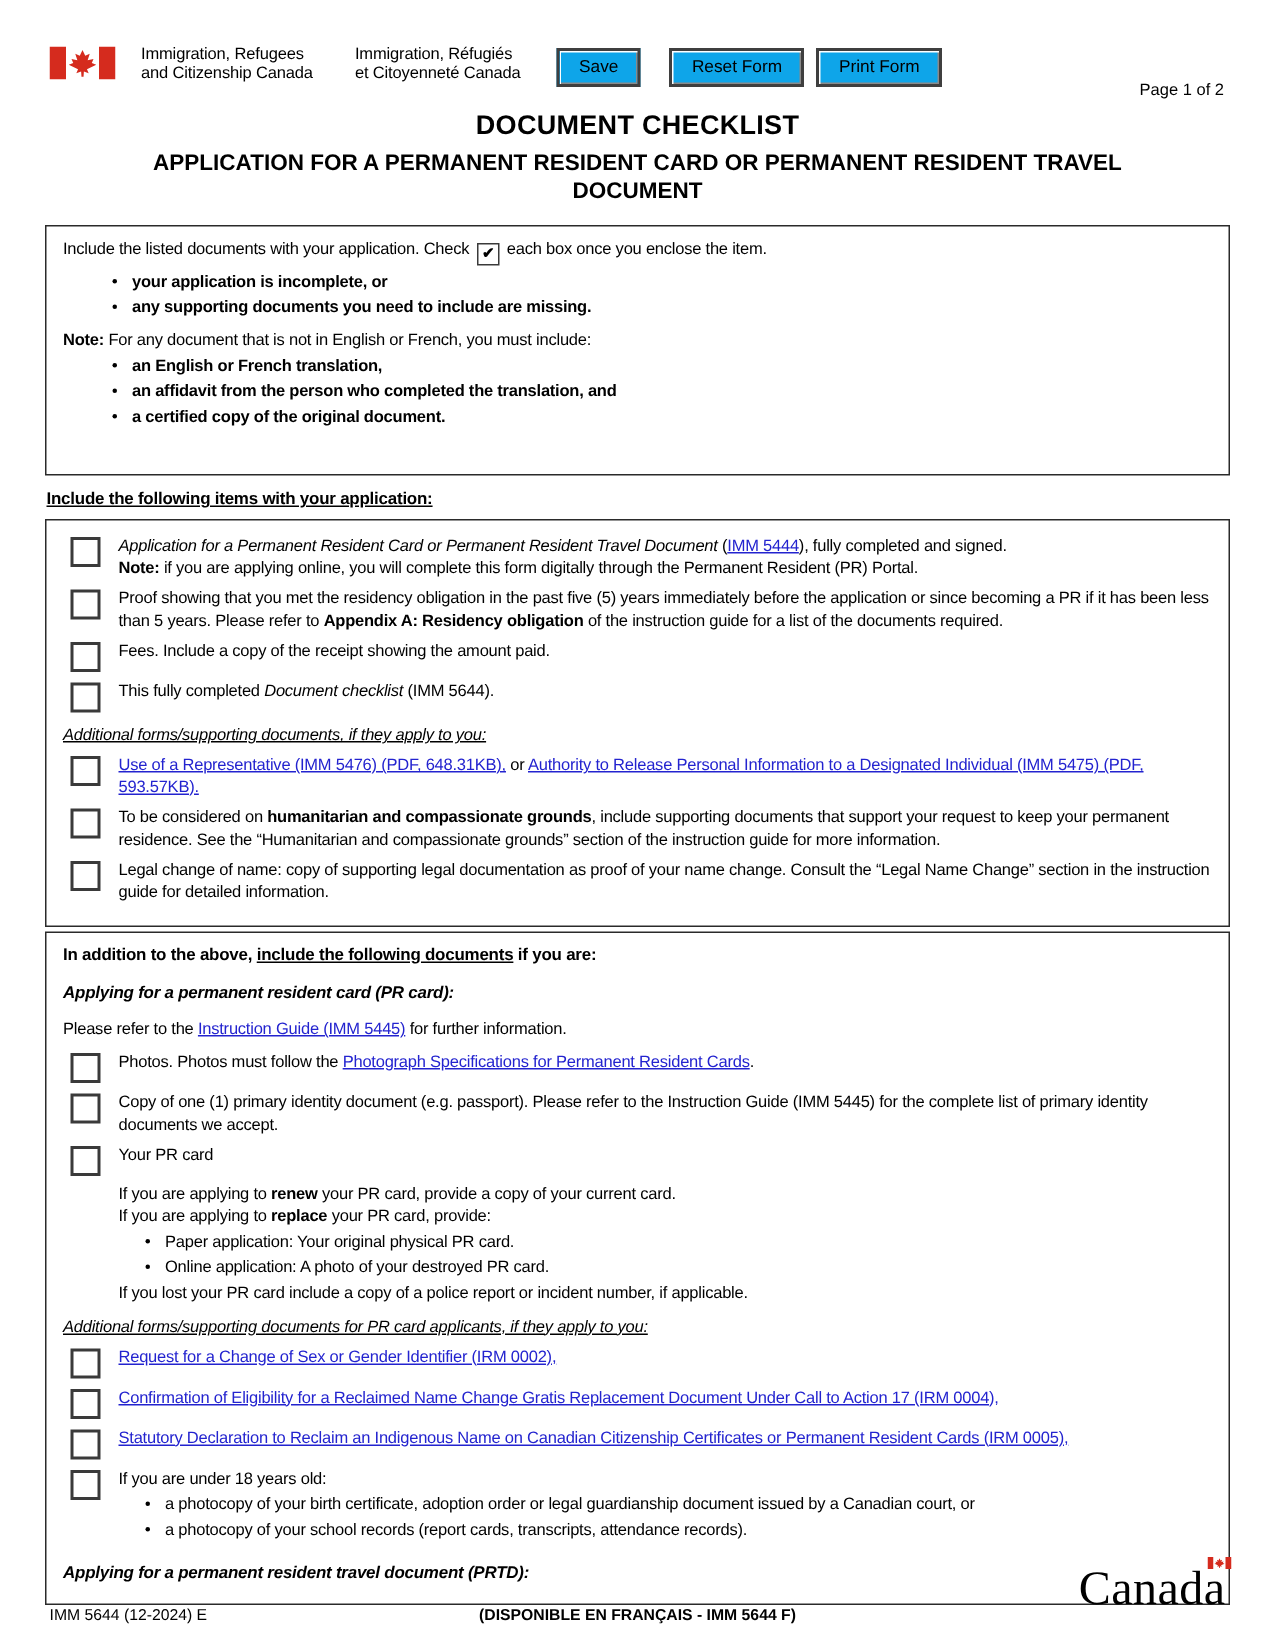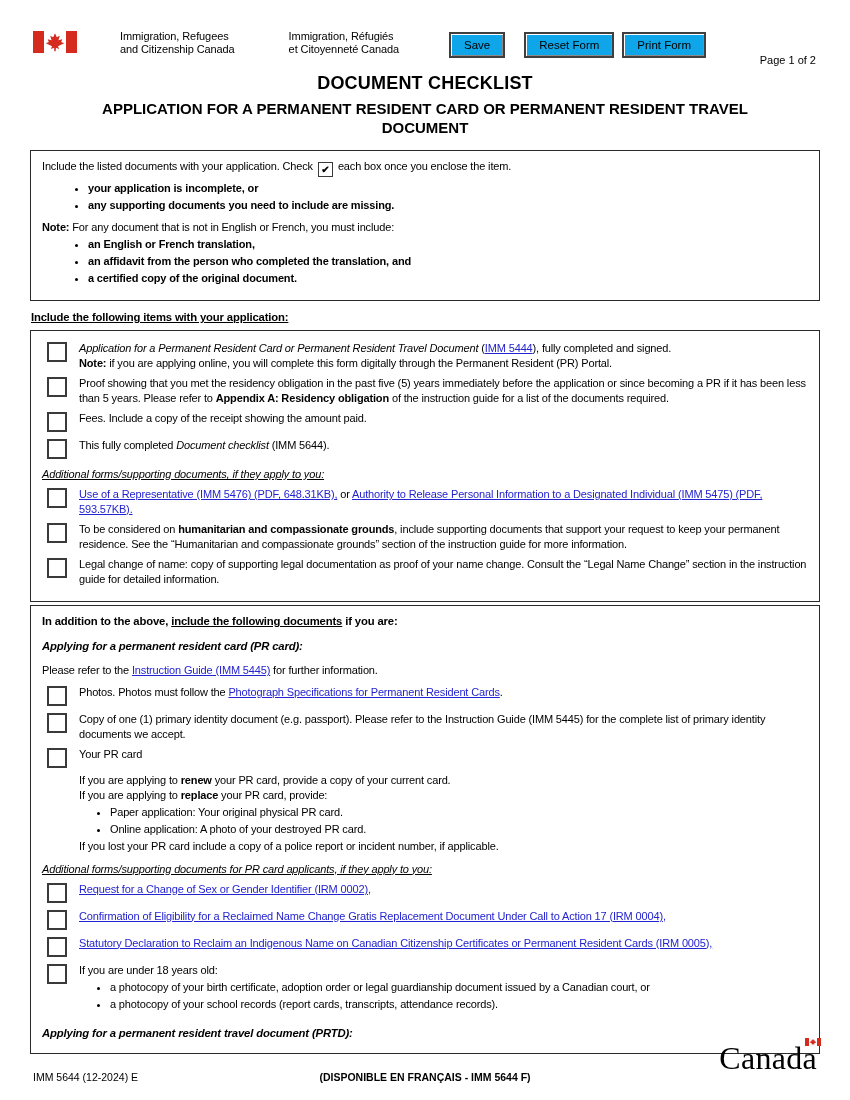--- a/index.html
+++ b/index.html
@@ -1,36 +1,36 @@
 <!DOCTYPE html>
 <html><head>
 <meta charset="utf-8">
 <style>
   html,body{margin:0;padding:0;background:#fff;}
   .page{position:relative;width:850px;height:1100px;background:#fff;color:#000;
         font-family:"Liberation Sans",sans-serif;font-size:11px;overflow:hidden;}
   
-  .header{display:flex;align-items:flex-start;padding:27px 34px 0 33px;gap:26px;}
+  .header{display:flex;align-items:flex-start;padding:27px 34px 0 33px;}
   .flag-logo{width:44px;height:22px;flex:none;margin-top:4px;}
   .dept{margin-left:17px;line-height:13px;font-size:11px;letter-spacing:-0.1px;margin-top:3px;}
   .dept-fr{margin-left:28px;}
   .toolbar{display:flex;margin-left:24px;margin-top:5px;}
   .btn{height:26px;padding:0 13px;background:#0ea5e9;border:2px solid #3f3f3f;
        box-shadow:inset 1px 1px 0 #ffffff,inset -1px -1px 0 #8a8a8a;
        font-family:"Liberation Sans",sans-serif;font-size:11.5px;color:#000;cursor:pointer;}
   .btn-reset{margin-left:19px;}
   .btn-print{margin-left:8px;}
   .page-indicator{position:absolute;top:54px;right:34px;font-size:11px;}
   
   .title{text-align:center;font-weight:bold;font-size:18px;margin-top:15px;letter-spacing:0.2px;}
   .subtitle{text-align:center;font-weight:bold;font-size:15px;line-height:19px;margin:5px auto 0;max-width:700px;}
   
   .content{margin:0 30px;letter-spacing:-0.15px;}
   .box{border:1.5px solid #2a2a2a;padding:7px 10px;}
-  .box1{margin-top:13px;padding-bottom:12px;}
+  .box1{margin-top:13px;padding-bottom:28px;}
   .inline-checkbox{display:inline-block;width:13px;height:13px;border:1.5px solid #3a3a3a;
        text-align:center;line-height:13px;font-size:10px;vertical-align:-3px;margin:0 5px;font-weight:bold;}
   .intro-line{margin:2px 0 0 1px;}
   .intro-heading{font-weight:bold;margin:14px 0 0 1px;}
   ul.bullets{margin:4px 0 0;padding-left:47px;}
   ul.bullets li{margin:3px 0;line-height:14px;}
   .bold-bullets{font-weight:bold;}
   .note-line{margin:9px 0 0 1px;}
   .include-heading{font-weight:bold;text-decoration:underline;margin:10px 0 0 1px;font-size:11.3px;}
   .box2{margin-top:7px;padding-top:4px;padding-bottom:9px;}

